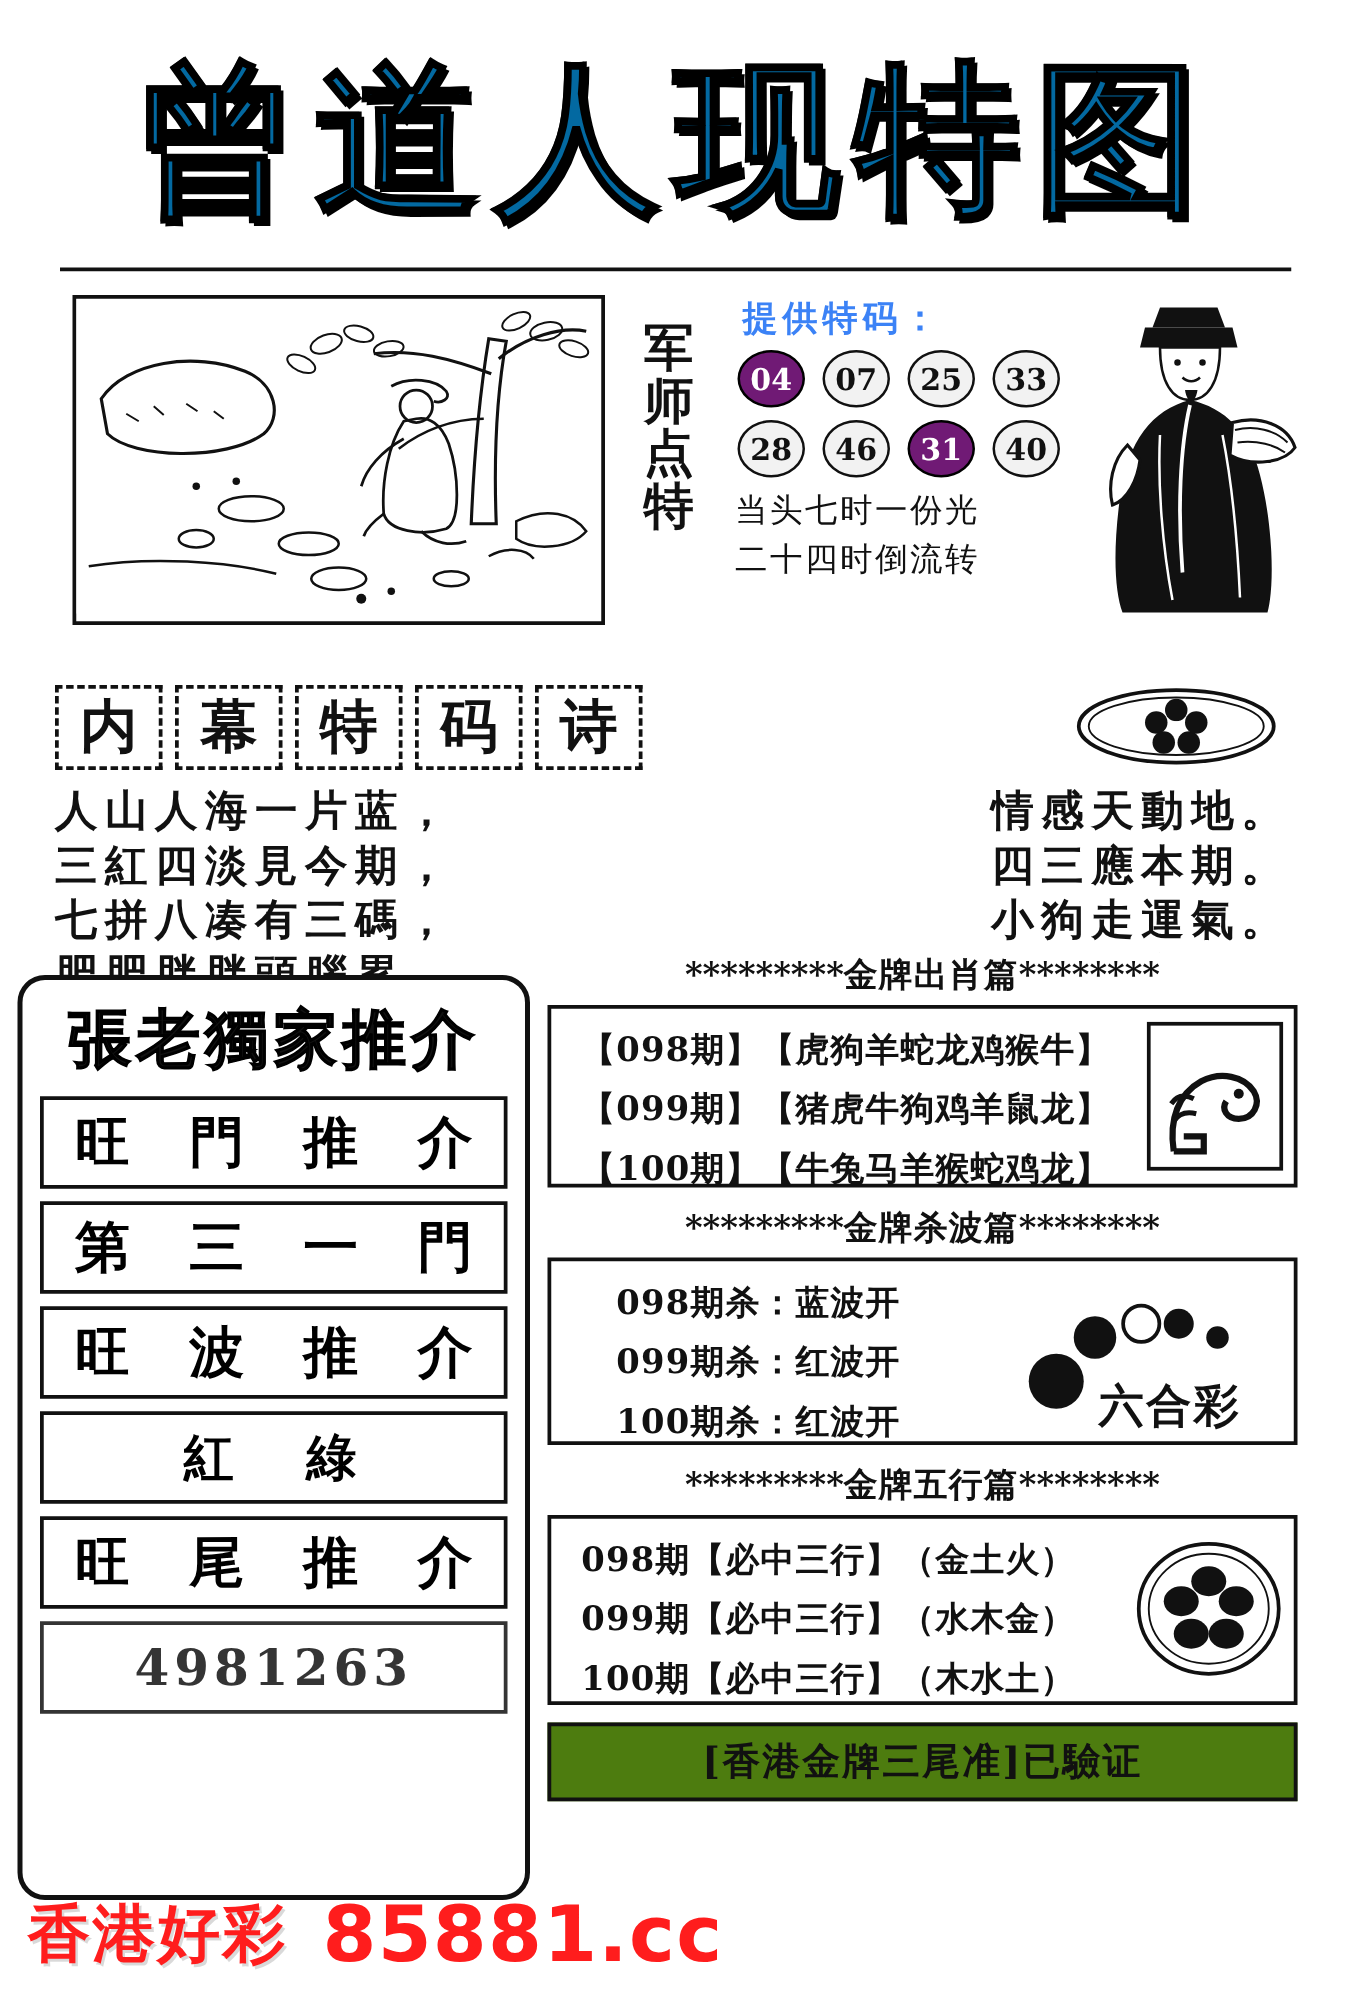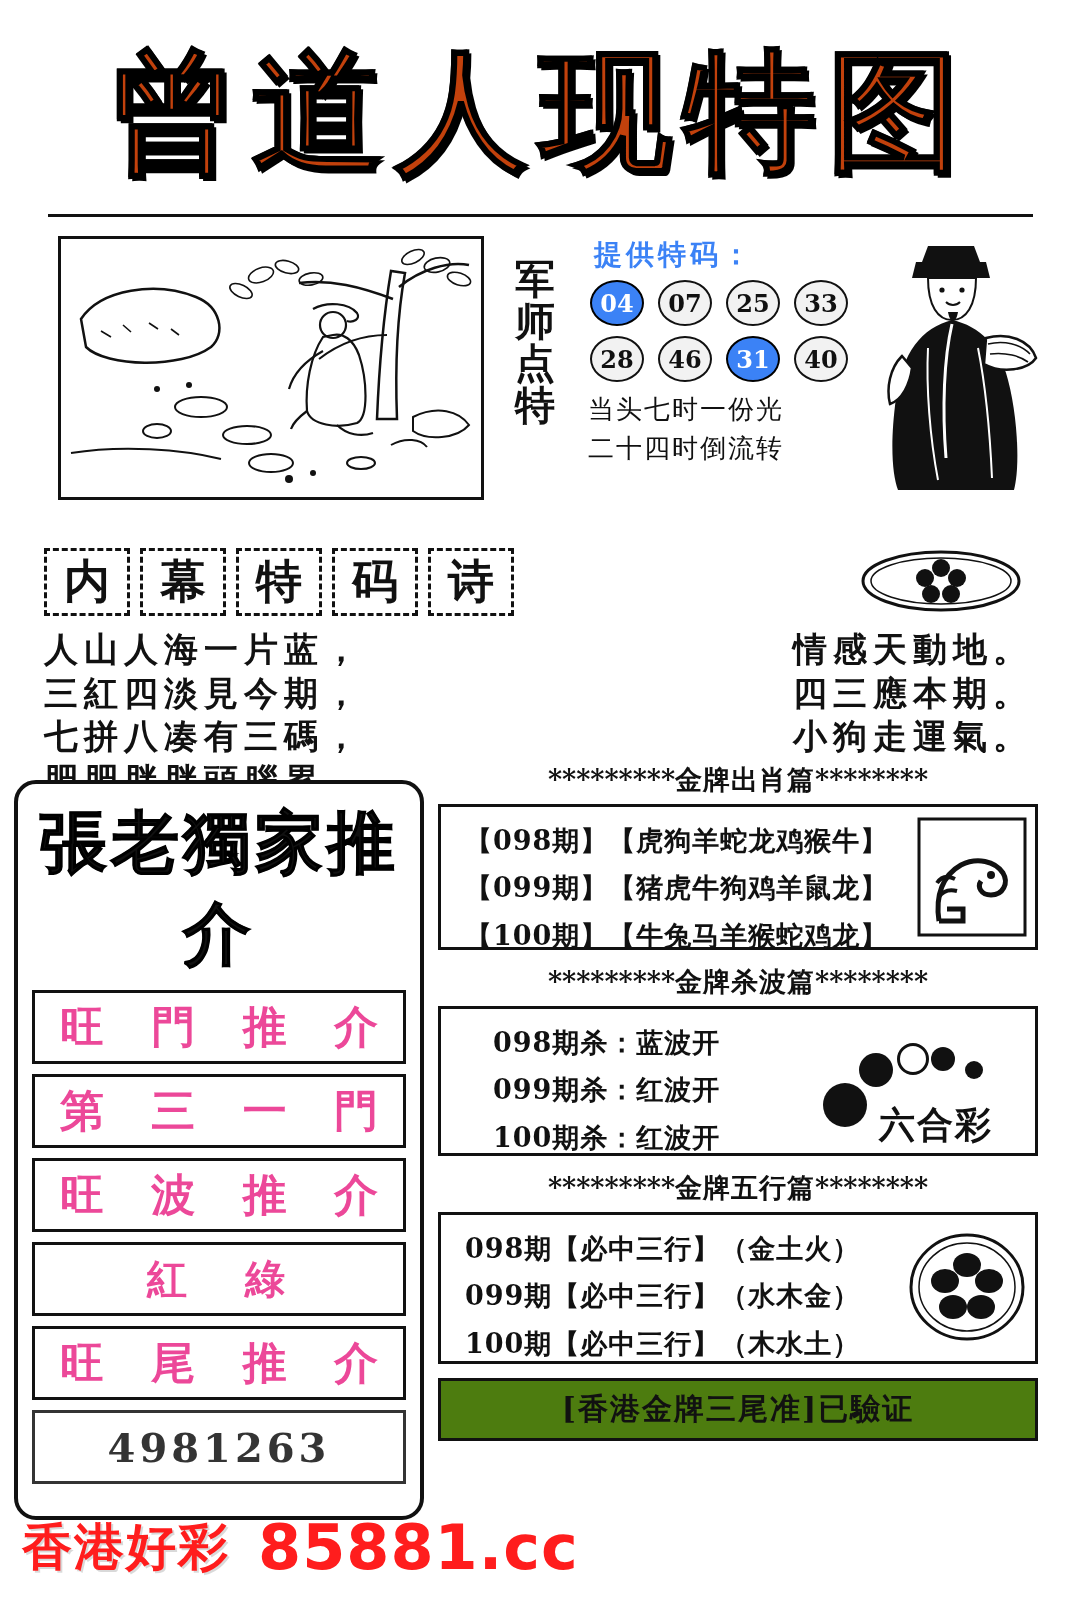--- a/index.html
+++ b/index.html
@@ -15,21 +15,21 @@
   
   .masthead{
     position:absolute;left:0;top:18px;width:1079px;height:190px;
     display:flex;align-items:center;justify-content:center;
   }
   .masthead .title{
     font-family:"DejaVu Serif","Liberation Serif",serif;
     font-weight:bold;
     font-size:132px;
     letter-spacing:12px;
-    color:#c2410c;
+    color:#0369a1;
     white-space:nowrap;
     -webkit-text-stroke:2px #000;
     text-shadow:3px 3px 0 #000, -1px -1px 0 #000;
     text-align:center;
   }
   .rule{
     position:absolute;left:48px;top:214px;width:985px;height:3px;background:#111;
   }
 
   
@@ -56,21 +56,21 @@
     margin-bottom:6px;padding-left:6px;
   }
   .ball-row{display:flex;gap:14px;margin-bottom:10px;padding-left:2px;}
   .ball{
     width:50px;height:42px;border-radius:50%;
     display:flex;align-items:center;justify-content:center;
     font-family:"DejaVu Serif","Liberation Serif",serif;
     font-weight:bold;font-size:24px;
     border:2px solid #111;
   }
-  .ball.dark{background:#3b82f6;color:#fff;border-color:#000;}
+  .ball.dark{background:#701a75;color:#fff;border-color:#000;}
   .ball.light{background:#f2f2f2;color:#111;}
   .couplet{
     font-family:"DejaVu Serif","Liberation Serif",serif;
     font-weight:normal;font-size:26px;line-height:1.35;color:#111;letter-spacing:2px;
     margin-top:4px;
   }
 
   .sage{position:absolute;left:820px;top:0px;width:170px;height:270px;}
 
   
@@ -100,29 +100,29 @@
 
   
   .leftcol{
     position:absolute;left:14px;top:780px;width:410px;height:740px;
     border:4px solid #111;border-radius:22px;background:#fff;
     box-sizing:border-box;
   }
   .leftcol .head{
     margin:14px 10px 10px 10px;text-align:center;
     font-family:"DejaVu Serif","Liberation Serif",serif;
-    font-weight:bold;font-size:68px;color:#111;letter-spacing:4px;
+    font-weight:bold;font-size:51px;color:#111;letter-spacing:4px;
     -webkit-text-stroke:1px #000;
   }
   .leftcol .cells{margin:0 14px;}
   .cell{
     border:3px solid #111;height:74px;margin-bottom:10px;
     display:flex;align-items:center;justify-content:center;
     font-family:"DejaVu Serif","Liberation Serif",serif;
-    font-weight:bold;font-size:44px;color:#ec4899;letter-spacing:16px;
+    font-weight:bold;font-size:44px;color:#000000;letter-spacing:16px;
     text-indent:16px;
     box-sizing:border-box;
   }
   .cell.small{font-size:40px;letter-spacing:22px;}
   .cell.code{
     font-size:40px;letter-spacing:4px;text-indent:0;
     color:#111;opacity:.85;
   }
 
   

